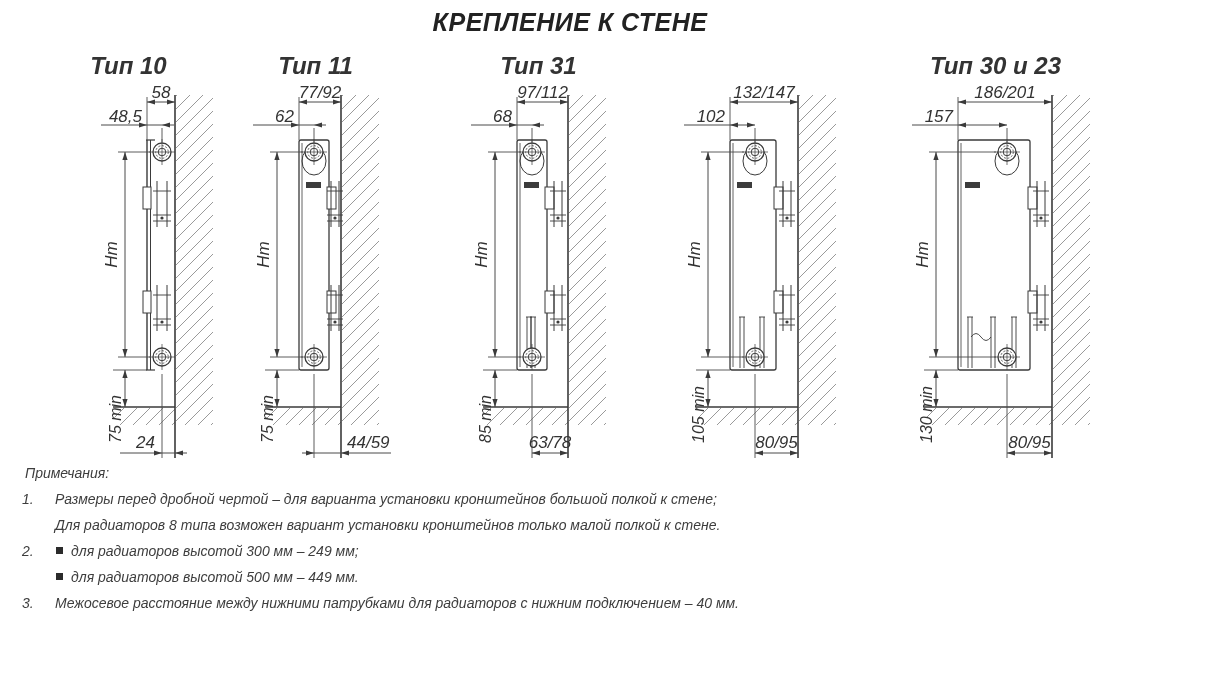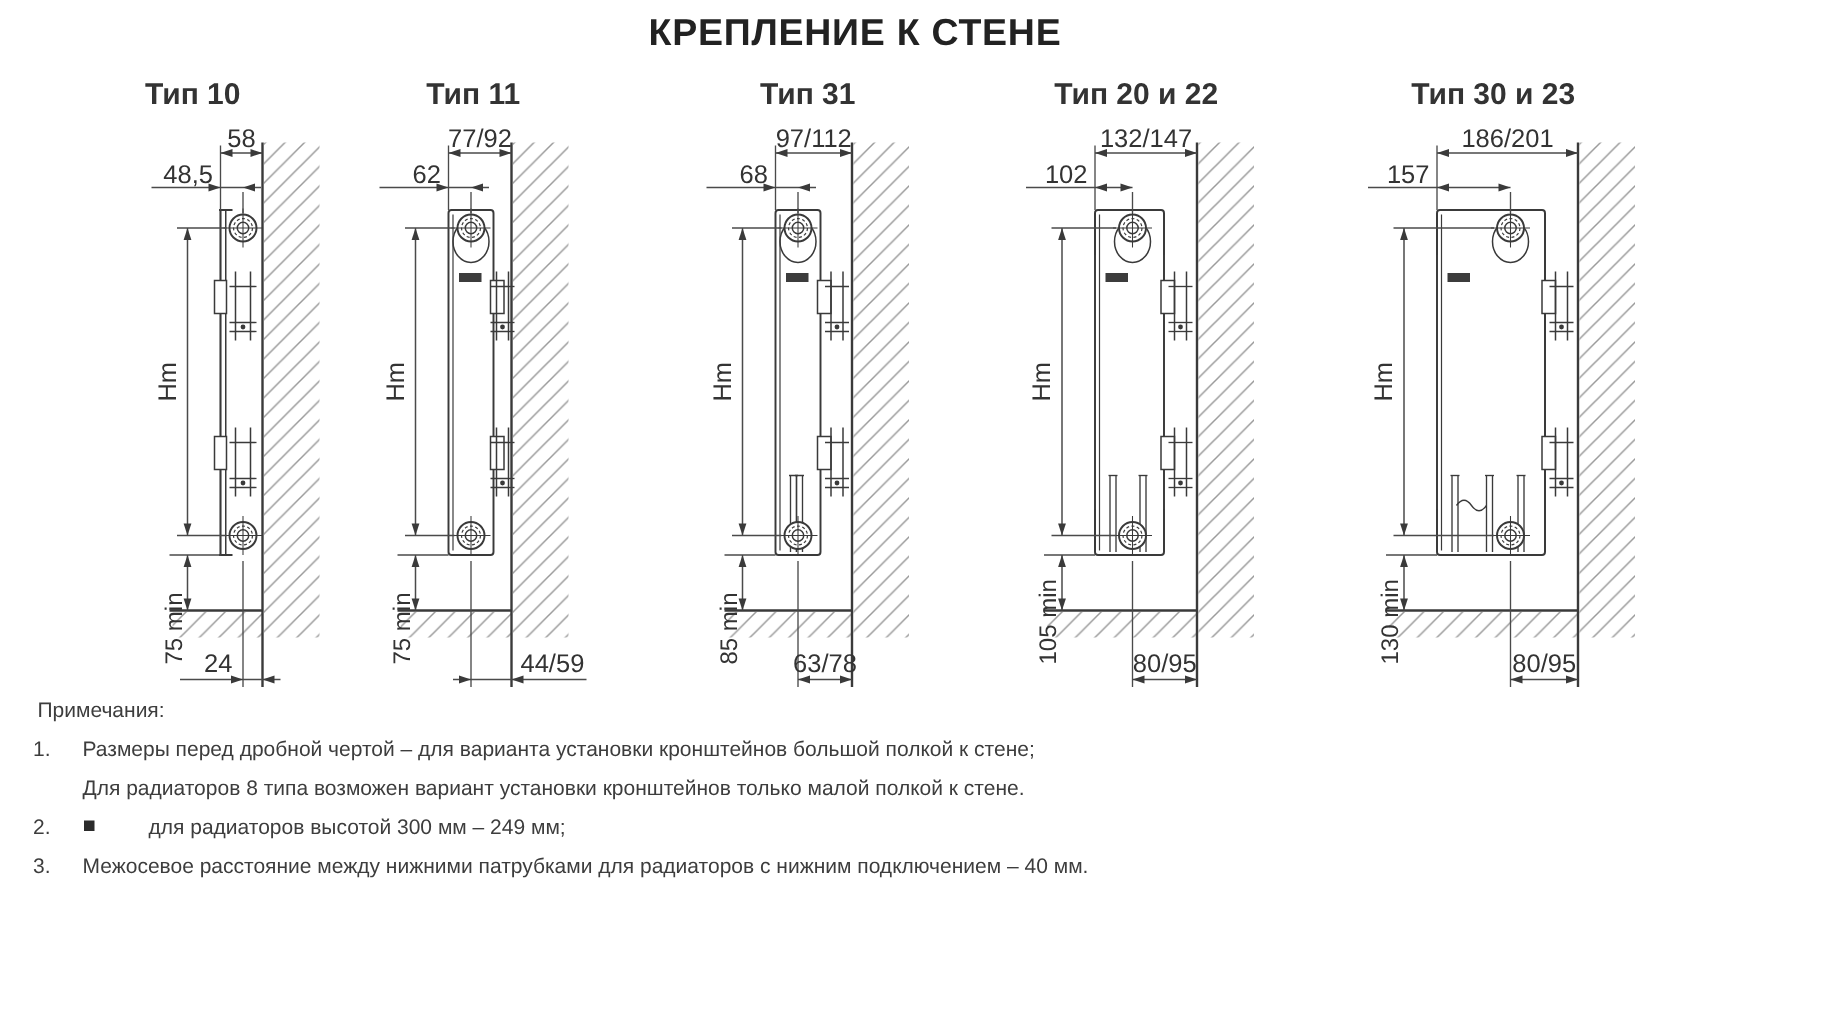--- a/index.html
+++ b/index.html
@@ -1,31 +1,31 @@
 <!DOCTYPE html>
 <html><head>
 <meta charset="utf-8">
 <style>
   html,body{margin:0;padding:0;background:#fff;}
   body{width:1220px;height:680px;overflow:hidden;
        font-family:"Liberation Sans",sans-serif;color:#333;}
-  .page{position:relative;width:1220px;height:680px;background:#fff;}
+  .page{position:relative;width:1220px;height:680px;background:#fff;font-style:italic;}
   .main-title{position:absolute;top:8px;left:0;width:1140px;text-align:center;
       font-size:25px;font-weight:bold;letter-spacing:.5px;color:#222;}
   #diagrams{position:absolute;left:0;top:85px;width:1220px;height:400px;}
   .col{position:absolute;top:0;width:225px;height:395px;}
   .col-title{position:absolute;top:-33px;width:225px;text-align:center;
-      font-size:20px;font-weight:bold;color:#333;}
+      font-size:24px;font-weight:bold;color:#333;}
   .col svg{position:absolute;left:0;top:0;}
   svg text{font-family:"Liberation Sans",sans-serif;fill:#333;}
   .notes{position:absolute;left:0;top:460px;width:1220px;font-size:14px;color:#3d3d3d;}
   .notes-heading{margin-left:25px;line-height:26px;}
   .note-row{position:relative;padding-left:55px;line-height:26px;}
   .note-num{position:absolute;left:22px;width:28px;}
-  .note-row.bullet{padding-left:99px;}
+  .note-row.bullet{padding-left:71px;}
   .bullet-sq{position:absolute;left:56px;top:9px;width:7px;height:7px;background:#2b2b2b;}
 </style>
 </head>
 <body>
 
 <div class="page">
   <div class="main-title">КРЕПЛЕНИЕ К СТЕНЕ</div>
   <div id="diagrams">
       <div class="col" style="left: 5px;">
         <div class="col-title" style="left: 11px;">Тип 10</div>
@@ -231,21 +231,20 @@
           <line x1="85" y1="285" x2="119" y2="285" stroke="#4a4a4a" stroke-width="0.9"></line>
           <text x="0" y="0" font-size="16" text-anchor="start" transform="translate(93,358) rotate(-90)">85 min</text>
           <line x1="134" y1="289" x2="134" y2="373" stroke="#4a4a4a" stroke-width="0.9"></line>
           <line x1="134" y1="368" x2="170" y2="368" stroke="#4a4a4a" stroke-width="1"></line>
           <polygon points="134,368 142,365.4 142,370.6" fill="#3a3a3a"></polygon>
           <polygon points="170,368 162,365.4 162,370.6" fill="#3a3a3a"></polygon>
           <text x="152" y="363" font-size="17" text-anchor="middle">63/78</text>
         </svg>
       </div>
       <div class="col" style="left: 628px;">
-        <div class="col-title" style="left: 17px;">Тип 20 и 22</div>
         <svg width="225" height="380" viewBox="0 0 225 380">
           <defs>
             <pattern id="hatch3" width="13" height="13" patternUnits="userSpaceOnUse">
               <path d="M0,13 L13,0 M-3,3 L3,-3 M10,16 L16,10" stroke="#9a9a9a" stroke-width="1" fill="none"></path>
             </pattern>
           </defs>
           <rect x="171" y="10" width="37" height="330" fill="url(#hatch3)"></rect>
           <rect x="70" y="323" width="100" height="17" fill="url(#hatch3)"></rect>
           <line x1="170" y1="10" x2="170" y2="373" stroke="#3a3a3a" stroke-width="1.6"></line>
           <line x1="68" y1="322" x2="170" y2="322" stroke="#3a3a3a" stroke-width="1.6"></line>
@@ -402,19 +401,23 @@
       <span class="note-text">Для радиаторов 8 типа возможен вариант установки кронштейнов только малой полкой к стене.</span>
     </div>
 
     <div class="note-row">
       <span class="note-num">2.</span>
     </div>
     <div class="note-row bullet">
       <span class="bullet-sq"></span>
       <span class="note-text">для радиаторов высотой 300 мм – 249 мм;</span>
     </div>
+    <div class="note-row bullet">
+      <span class="bullet-sq"></span>
+      <span class="note-text">для радиаторов высотой 500 мм – 449 мм.</span>
+    </div>
 
     <div class="note-row">
       <span class="note-num">3.</span>
       <span class="note-text">Межосевое расстояние между нижними патрубками для радиаторов с нижним подключением – 40 мм.</span>
     </div>
   </div>
 </div>
 
 </body></html>

